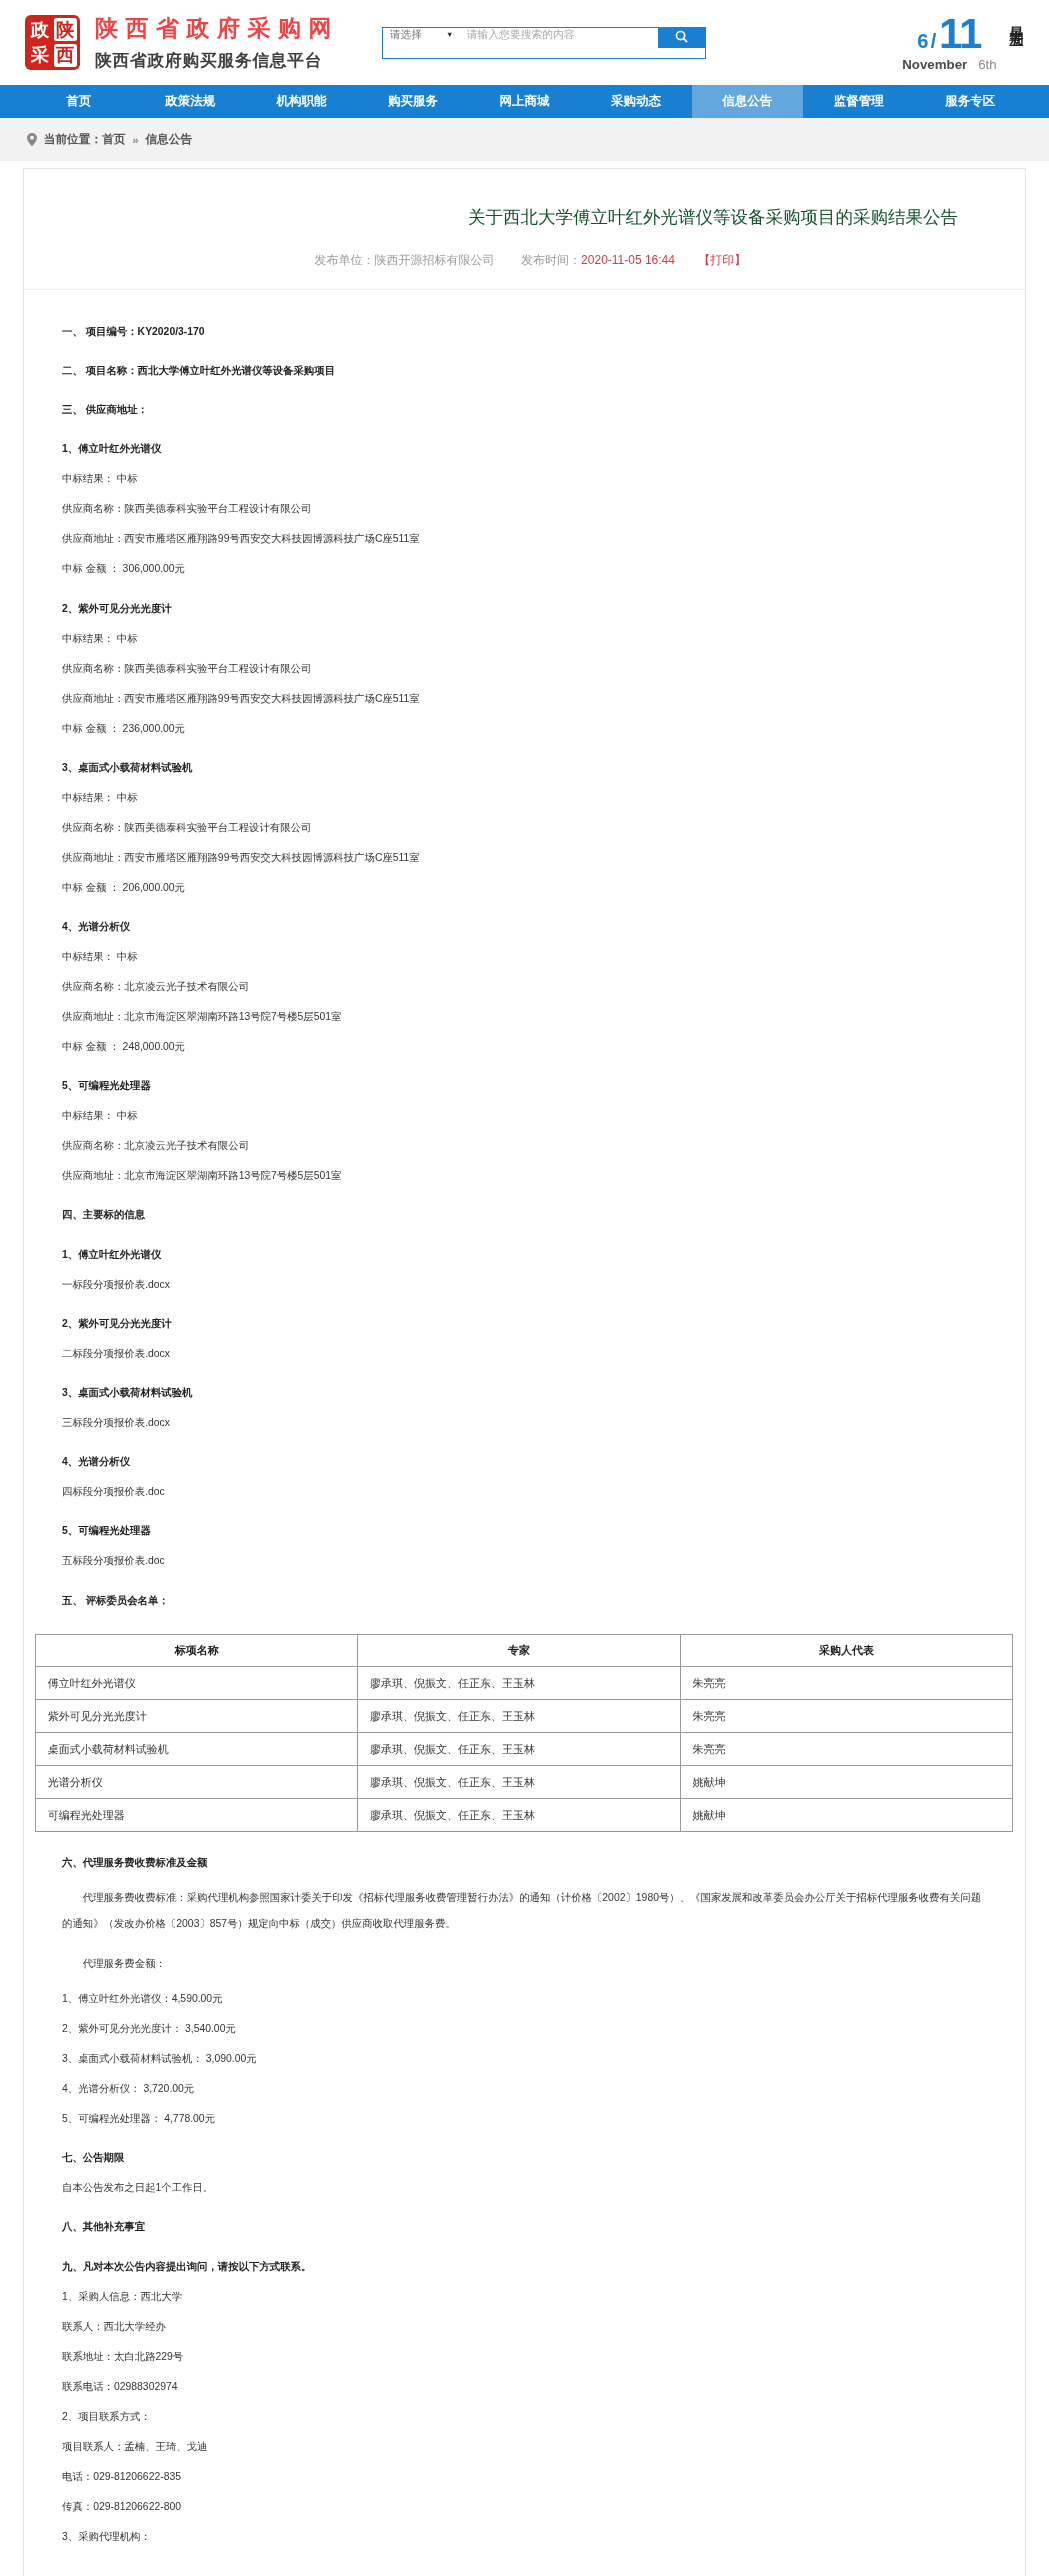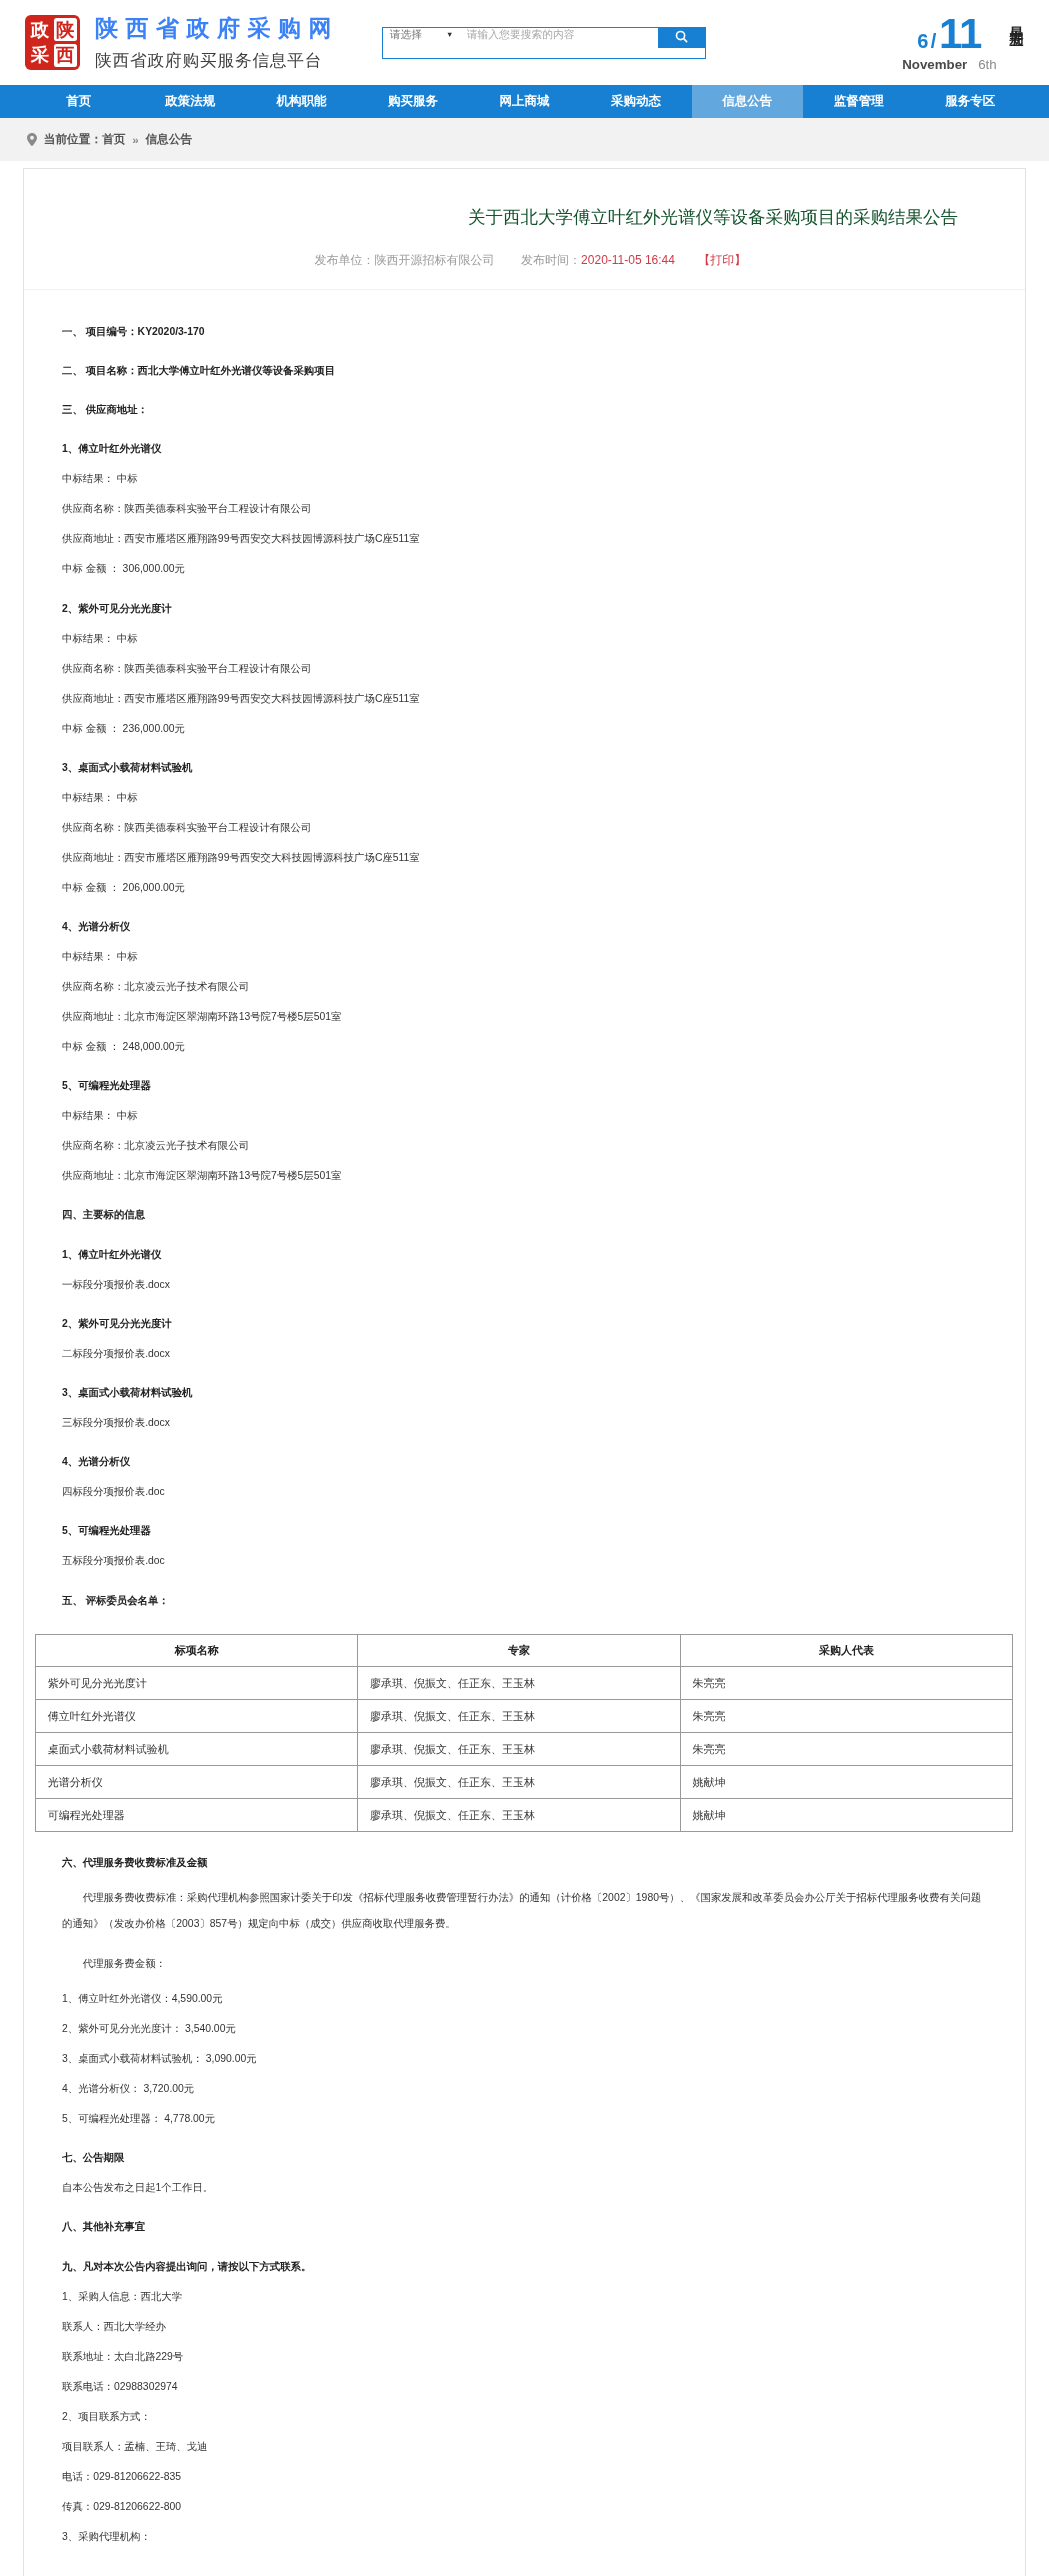--- a/index.html
+++ b/index.html
@@ -7,22 +7,22 @@
   body { width:1049px; font-family:"Liberation Sans","DejaVu Sans",sans-serif; color:#333; }
 
   
   .top { height:85px; display:flex; align-items:center; padding:0 25px; background:#fff; }
   .logo-seal { width:55px; height:55px; background:#d0251d; border-radius:5.8px; padding:3.3px; display:grid;
     grid-template-columns:1fr 1fr; grid-template-rows:1fr 1fr; gap:2.5px; flex:none; cursor:pointer; }
   .logo-seal span { display:flex; align-items:center; justify-content:center; font-size:18.3px; font-weight:bold; line-height:1; }
   .seal-red { color:#fff; }
   .seal-white { background:#fff; color:#d0251d; border-radius:2.5px; }
   .site-titles { margin-left:15px; }
-  .site-title { font-size:23px; font-weight:bold; color:#3b82f6; letter-spacing:7.5px; white-space:nowrap; }
-  .site-sub { font-size:16.7px; font-weight:normal; color:#3f3f3f; margin-top:4.2px; letter-spacing:0.8px; white-space:nowrap; }
+  .site-title { font-size:23px; font-weight:bold; color:#ef4444; letter-spacing:7.5px; white-space:nowrap; }
+  .site-sub { font-size:16.7px; font-weight:bold; color:#3f3f3f; margin-top:4.2px; letter-spacing:0.8px; white-space:nowrap; }
 
   .search-box { display:flex; align-items:flex-start; height:32px; border:1.7px solid #1780d2; margin-left:43px; }
   .search-select { width:77px; display:flex; align-items:center; justify-content:space-between; padding:0 6.7px; font-size:10.8px; color:#777; cursor:pointer; }
   .search-select .caret { font-size:7.5px; color:#333; }
   .search-input { width:198px; border:none; outline:none; font-size:10.8px; color:#333; padding:0 6.7px; font-family:inherit; }
   .search-input::placeholder { color:#a9a9a9; }
   .search-btn { width:47px; background:#1780d2; border:none; display:flex; align-items:center; justify-content:center; cursor:pointer; }
 
   .date-wrap { margin-left:auto; display:flex; align-items:flex-start; }
   .date-col { text-align:center; }
@@ -203,26 +203,26 @@
         </colgroup>
       <thead>
         <tr>
           <th>标项名称</th>
           <th>专家</th>
           <th>采购人代表</th>
         </tr>
       </thead>
       <tbody>
         <tr>
+            <td>傅立叶红外光谱仪</td>
+            <td>廖承琪、倪振文、任正东、王玉林</td>
+            <td>朱亮亮</td>
+          </tr>
+          <tr>
             <td>紫外可见分光光度计</td>
-            <td>廖承琪、倪振文、任正东、王玉林</td>
-            <td>朱亮亮</td>
-          </tr>
-          <tr>
-            <td>傅立叶红外光谱仪</td>
             <td>廖承琪、倪振文、任正东、王玉林</td>
             <td>朱亮亮</td>
           </tr>
           <tr>
             <td>桌面式小载荷材料试验机</td>
             <td>廖承琪、倪振文、任正东、王玉林</td>
             <td>朱亮亮</td>
           </tr>
           <tr>
             <td>光谱分析仪</td>

